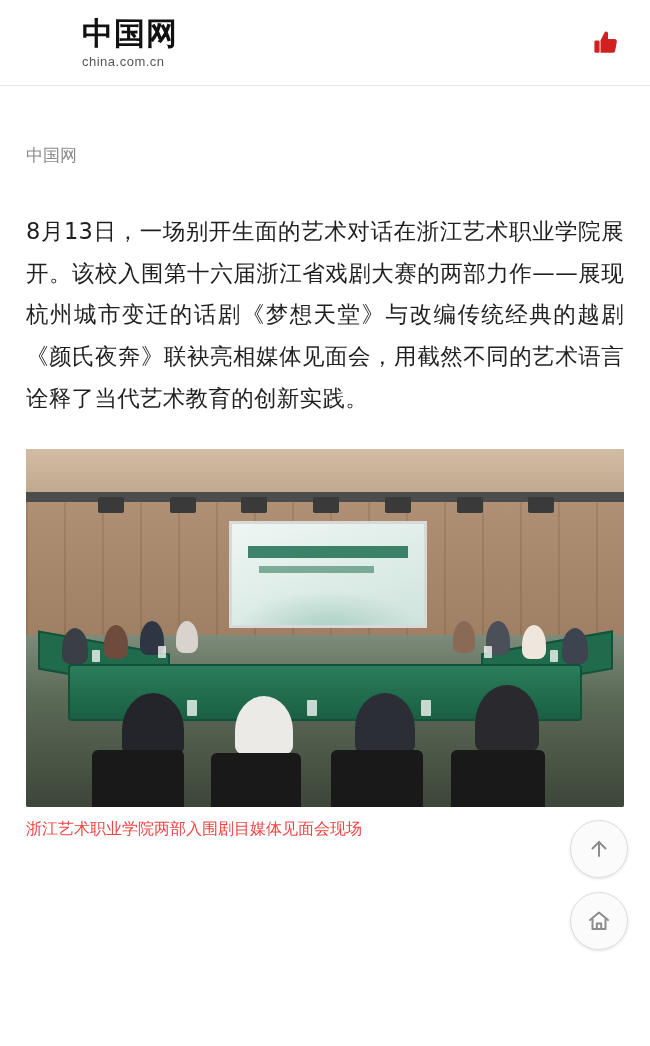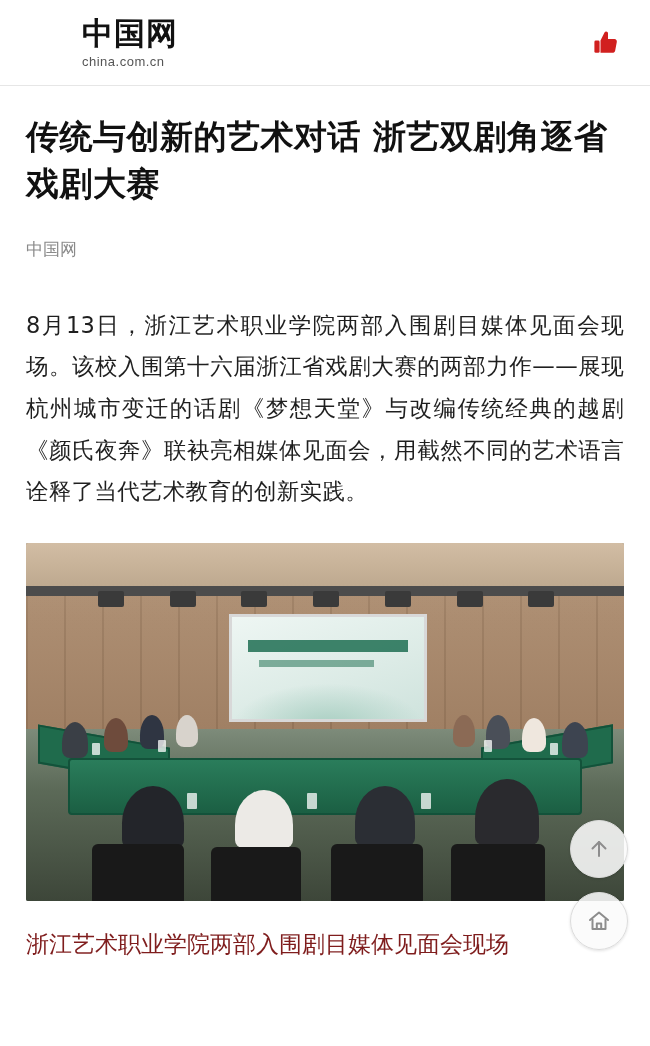--- a/index.html
+++ b/index.html
@@ -203,24 +203,24 @@
     background: #191919;
     border-radius: 6px 6px 2px 2px;
   }
   .photo .glass {
     position: absolute;
     width: 8px; height: 12px;
     background: rgba(255,255,255,0.75);
     border-radius: 1px;
   }
   .caption {
-    margin-top: 24px;
-    font-size: 23px;
+    margin-top: 8px;
+    font-size: 16px;
     line-height: 1.7;
-    color: #7f1d1d;
+    color: #ef4444;
     font-family: "DejaVu Sans", sans-serif;
   }
 
   
   .float-btns {
     position: absolute;
     right: 22px;
     bottom: 96px;
     display: flex;
     flex-direction: column;
@@ -260,27 +260,26 @@
   </div>
   <div class="thumb-btn">
     <svg width="34" height="34" viewBox="0 0 34 34" fill="none">
       <path d="M11.5 14.5 L15.5 6.5 C16.4 4.7 19 5.3 19 7.3 L19 13 L25.5 13 C27 13 28.1 14.4 27.8 15.9 L26.2 24.4 C26 25.8 24.8 26.8 23.4 26.8 L11.5 26.8 Z" fill="#d1201f"></path>
       <rect x="5.4" y="14.5" width="5.2" height="12.3" rx="1.4" fill="#d1201f"></rect>
     </svg>
   </div>
 </div>
 
 <div class="article">
-  <h1 class="title">传统与创新的艺术对话 浙艺双剧角逐省戏剧大赛</h1>
 
   <div class="meta">
     <span class="source">中国网</span>
   </div>
 
-  <p class="body-text">8月13日，浙江艺术职业学院两部入围剧目媒体见面会现场。该校入围第十六届浙江省戏剧大赛的两部力作——展现杭州城市变迁的话剧《梦想天堂》与改编传统经典的越剧《颜氏夜奔》联袂亮相媒体见面会，用截然不同的艺术语言诠释了当代艺术教育的创新实践。</p>
+  <p class="body-text">8月13日，一场别开生面的艺术对话在浙江艺术职业学院展开。该校入围第十六届浙江省戏剧大赛的两部力作——展现杭州城市变迁的话剧《梦想天堂》与改编传统经典的越剧《颜氏夜奔》联袂亮相媒体见面会，用截然不同的艺术语言诠释了当代艺术教育的创新实践。</p>
 
   <div class="figure">
     <div class="photo">
       <div class="wall"></div>
       <div class="wall-panels"></div>
       <div class="ceiling"></div>
       <div class="beam"></div>
 
       <div class="light" style="left:12%"></div>
       <div class="light" style="left:24%"></div>

